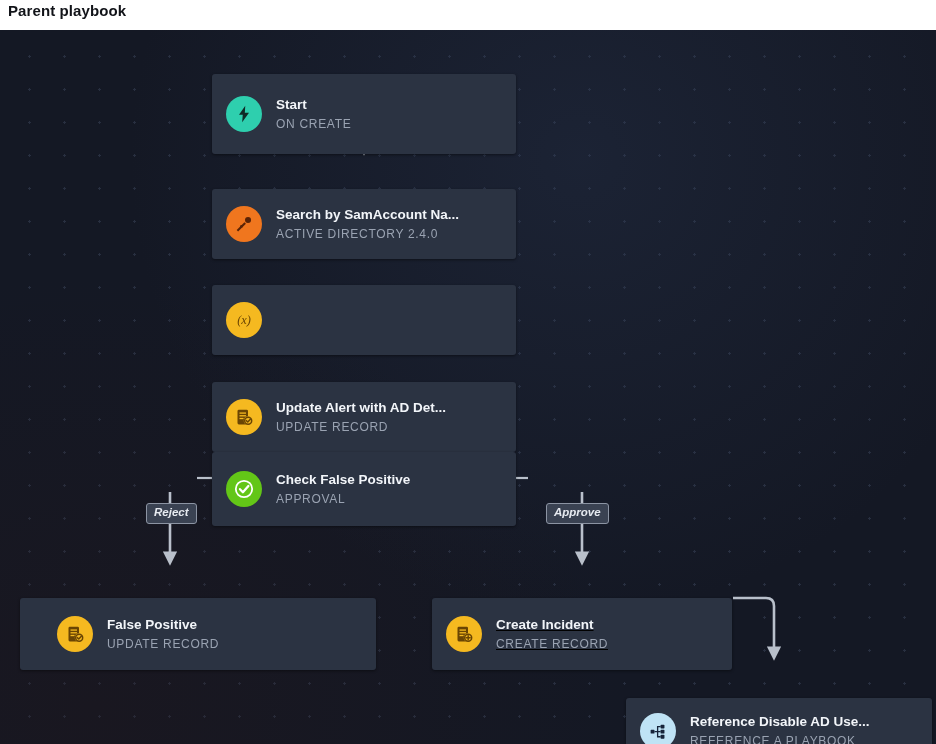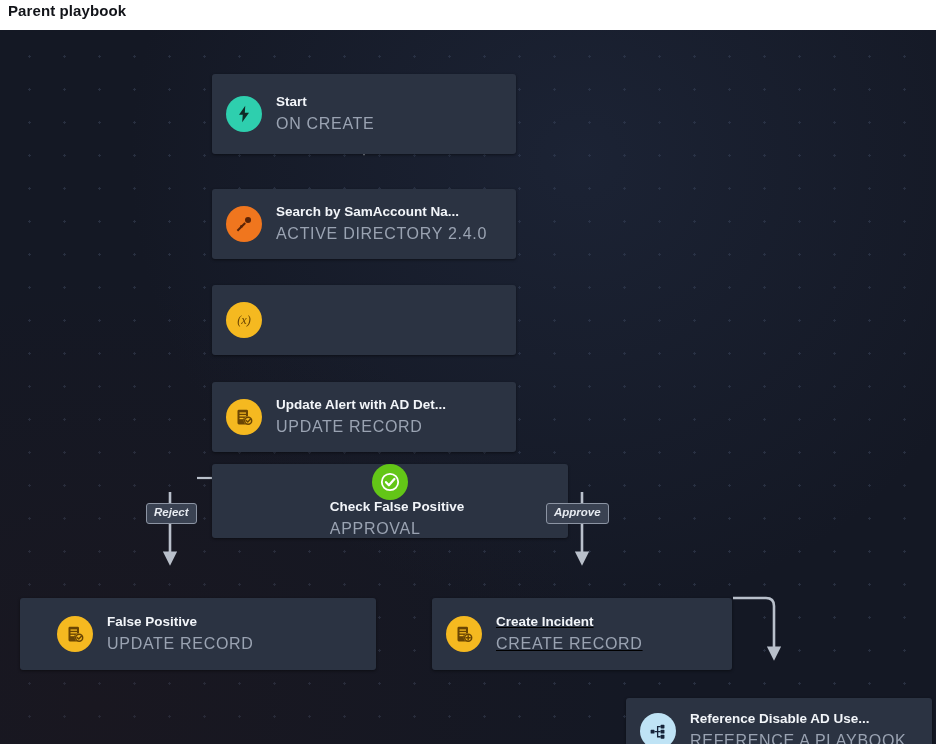--- a/index.html
+++ b/index.html
@@ -93,21 +93,21 @@
     overflow: hidden;
   }
   .node .n-title {
     font-size: 13.5px;
     font-weight: bold;
     color: #f2f5f9;
     white-space: nowrap;
     line-height: 1.25;
   }
   .node .n-sub {
-    font-size: 16px;
+    font-size: 12px;
     color: #9aa3b2;
     letter-spacing: 0.7px;
     white-space: nowrap;
     margin-top: 3px;
     line-height: 1.2;
   }
 
   
   .branch-label {
     position: absolute;
@@ -206,21 +206,21 @@
         <circle cx="16.2" cy="15.6" r="4" fill="none" stroke="#6a4503" stroke-width="1.7"></circle>
         <path d="M14.2 15.6 l1.5 1.6 l3-3.2" fill="none" stroke="#6a4503" stroke-width="1.7" stroke-linecap="round" stroke-linejoin="round"></path>
       </svg>
     </div>
     <div class="labels">
       <div class="n-title">Update Alert with AD Det...</div>
       <div class="n-sub">UPDATE RECORD</div>
     </div>
   </div>
 
-  <div class="node" style="left:212px; top:460px; width:356px; height:74px; transform:translateY(-26px);flex-direction:column;">
+  <div class="node" style="left:212px; top:448px; width:304px; height:74px; transform:translateY(-26px);">
     <div class="badge" style="background:#63c617;">
       <svg width="24" height="24" viewBox="0 0 24 24" aria-hidden="true">
         <circle cx="12" cy="12" r="8.2" fill="none" stroke="#ffffff" stroke-width="1.8"></circle>
         <path d="M8 12.2 l2.9 3 L16.4 9" fill="none" stroke="#ffffff" stroke-width="2.3" stroke-linecap="round" stroke-linejoin="round"></path>
       </svg>
     </div>
     <div class="labels">
       <div class="n-title">Check False Positive</div>
       <div class="n-sub">APPROVAL</div>
     </div>

